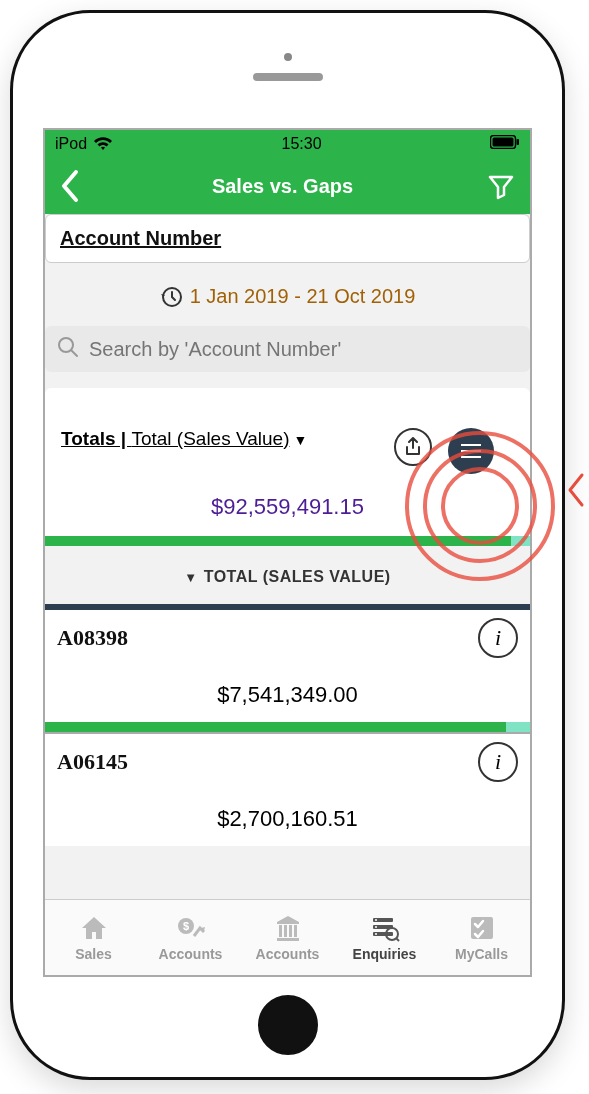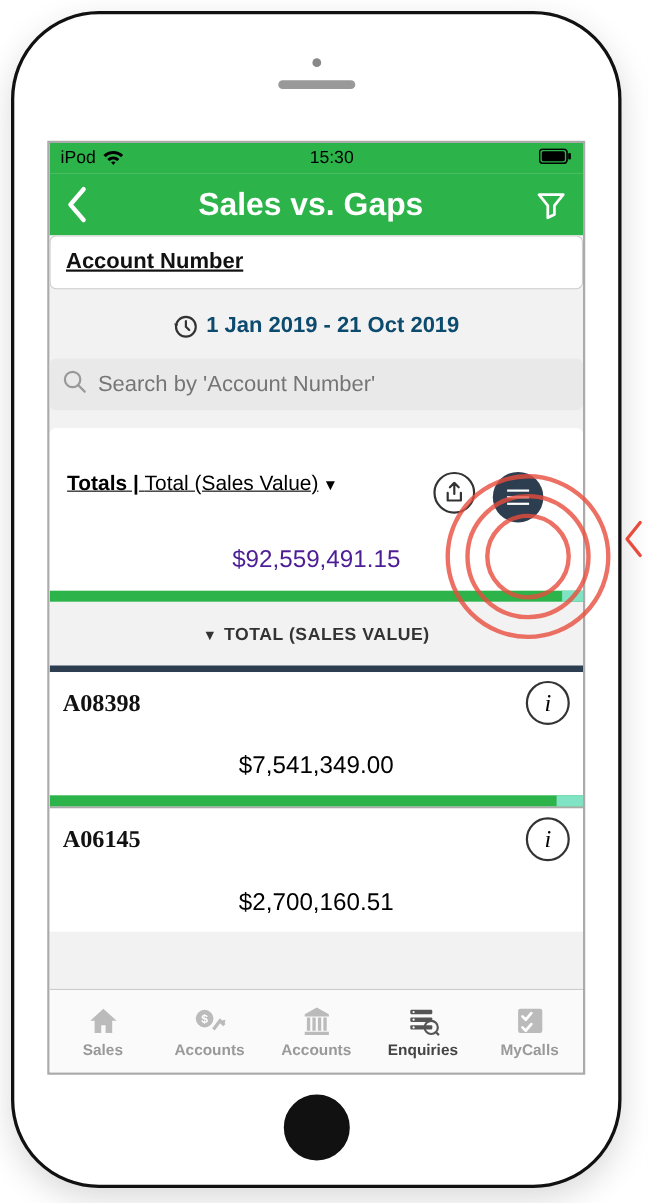--- a/index.html
+++ b/index.html
@@ -54,32 +54,32 @@
 
   .nav-bar {
     height: 56px;
     background: #2cb34a;
     color: #fff;
     display: flex;
     align-items: center;
     justify-content: space-between;
     padding: 0 14px;
   }
-  .nav-title { font-size: 29px; font-weight: 700; color:#fff; }
+  .nav-title { font-size: 20px; font-weight: 700; color:#fff; }
   .nav-back svg, .nav-filter svg { display:block; }
 
   .content { background:#f2f2f2; height: calc(100% - 28px - 56px - 76px); overflow:hidden; position:relative;}
 
   .account-bar {
     background: #fff; border: 1px solid #ccc; border-radius: 6px;
     padding: 12px 14px; margin-bottom: 18px;
   }
   .account-bar span { font-size: 20px; font-weight: 600; text-decoration: underline; color:#111;}
 
-  .date-row { text-align:center; margin: 22px 0 18px; font-size: 20px; font-weight:700; color:#0c4a6e; display:flex; justify-content:center; align-items:center; gap:8px;}
+  .date-row { text-align:center; margin: 22px 0 18px; font-size: 20px; font-weight:400; color:#a16207; display:flex; justify-content:center; align-items:center; gap:8px;}
   .history-icon { width:22px; height:22px; }
 
   .search-box {
     background:#e9e9e9; border-radius:6px; padding:10px 12px; display:flex; align-items:center; gap:10px; margin-bottom:16px;
   }
   .search-box input { border:none; background:transparent; font-size:20px; color:#888; width:100%; outline:none;}
 
   .totals-card { background:#fff; border-radius:6px; padding:0; position:relative; }
   .totals-head { padding: 40px 16px 36px; position:relative; }
   .totals-label { font-size:19px; }

